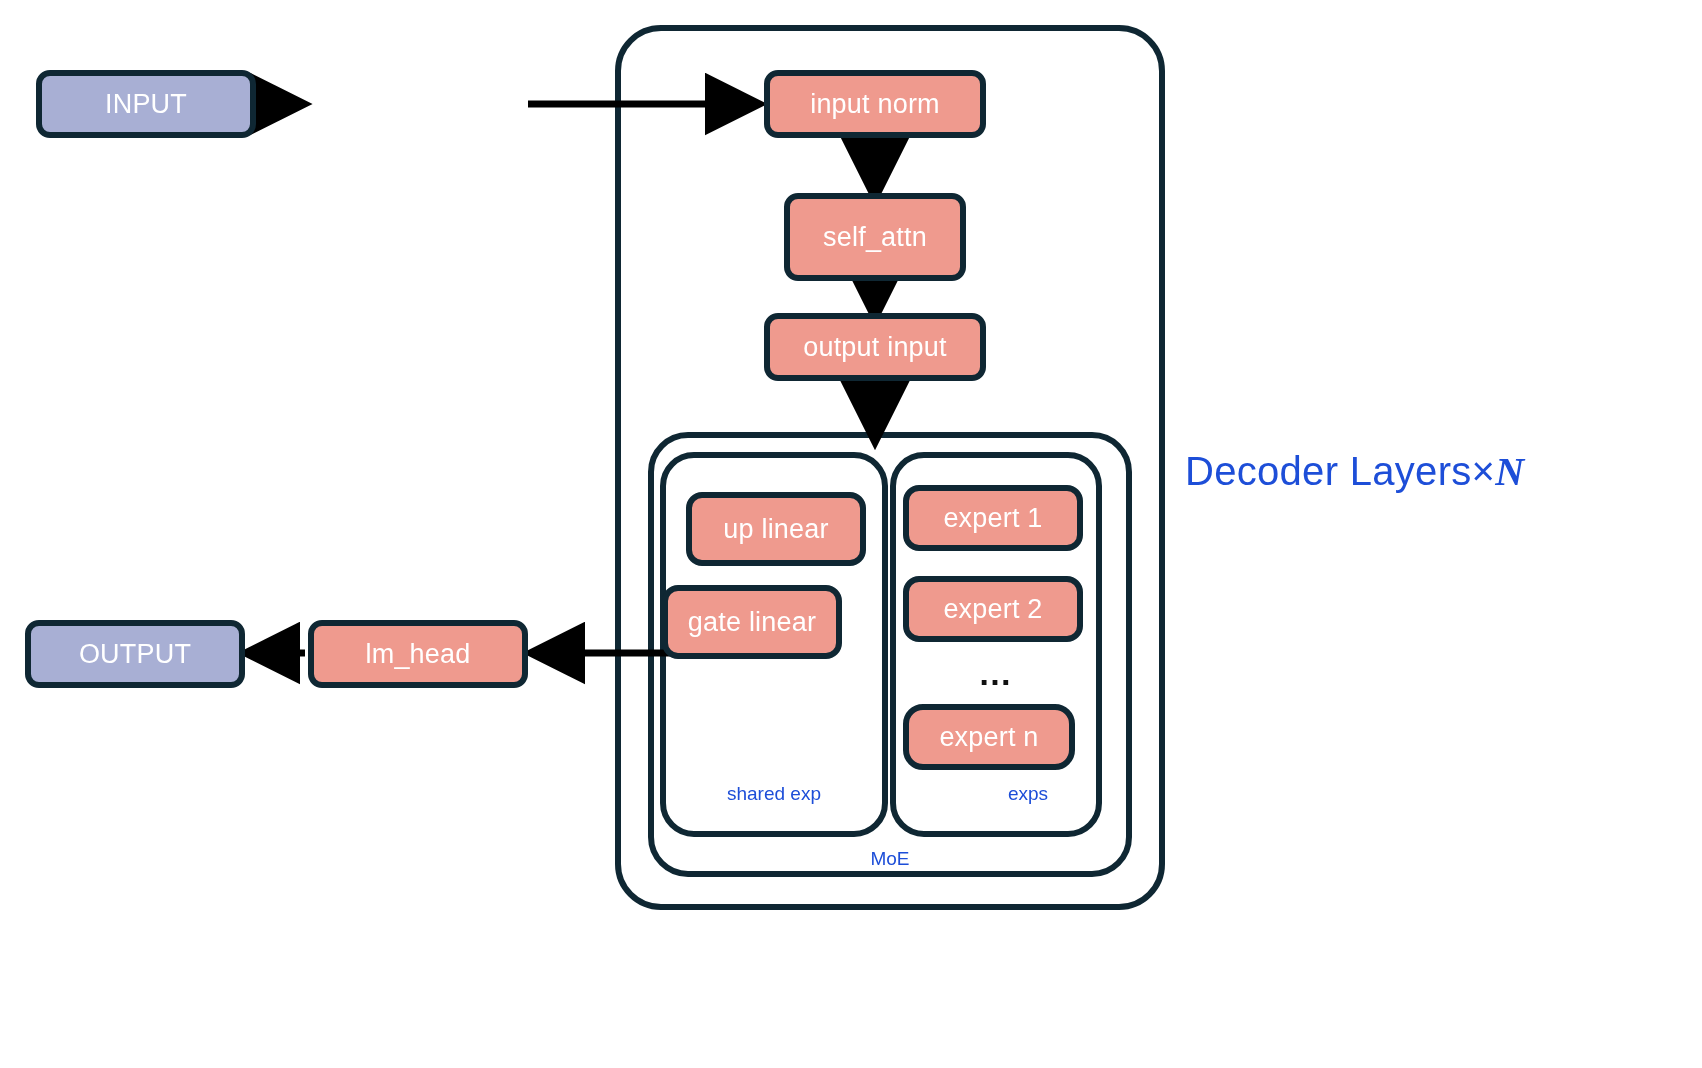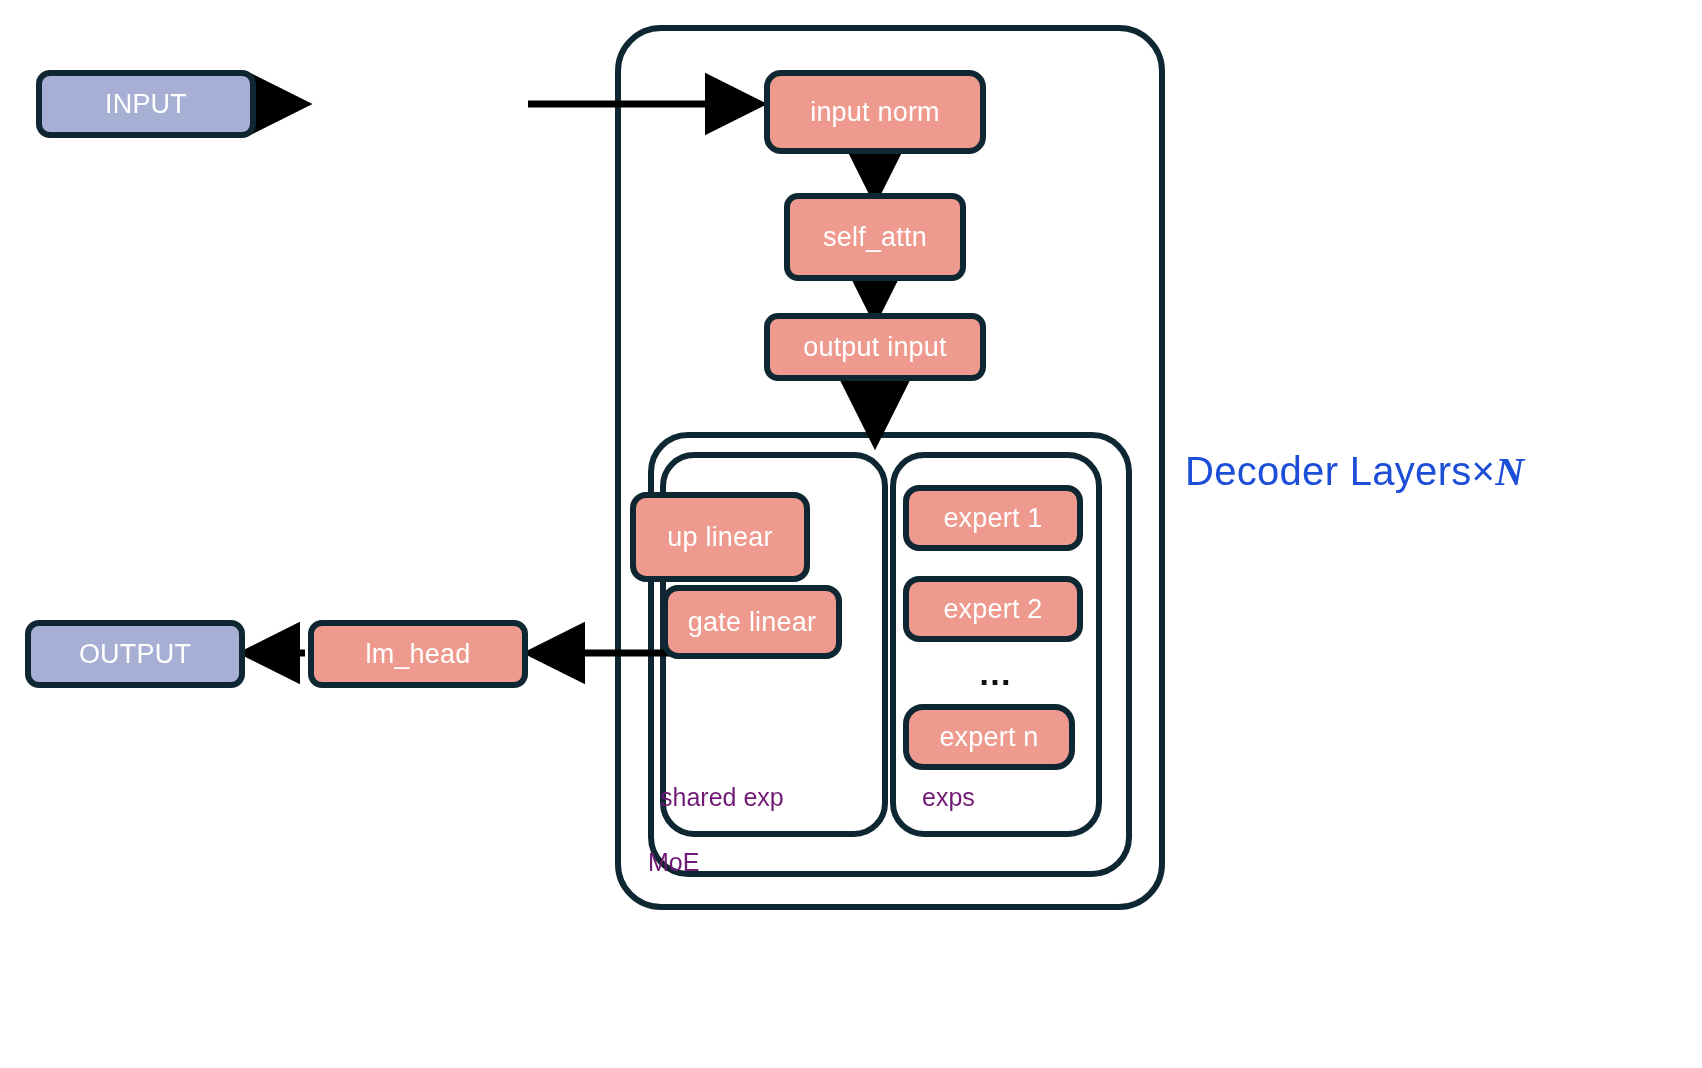--- a/index.html
+++ b/index.html
@@ -36,23 +36,23 @@
     box-sizing: border-box;
     border: 6px solid #0F2733;
     background: transparent;
   }
   .group.decoder   { border-radius: 46px; }
   .group.moe       { border-radius: 40px; }
   .group.sub       { border-radius: 34px; }
 
   .group-label {
     position: absolute;
-    color: #701a75;
-    font-size: 25px;
-    text-align: left;
+    color: #1d4ed8;
+    font-size: 19px;
+    text-align: center;
     white-space: nowrap;
   }
 
   .side-label {
     position: absolute;
     color: #1d4ed8;
     font-size: 40px;
     white-space: nowrap;
     letter-spacing: 0.3px;
   }
@@ -110,27 +110,27 @@
     <line x1="875" y1="379" x2="875" y2="434" stroke="#000000" stroke-width="9" marker-end="url(#ah)"></line>
 
     <line x1="680" y1="653" x2="535" y2="653" stroke="#000000" stroke-width="7" marker-end="url(#ah)"></line>
 
     <line x1="305" y1="653" x2="250" y2="653" stroke="#000000" stroke-width="7" marker-end="url(#ah)"></line>
   </svg>
 
   <div class="node blue" style="left:36px; top:70px; width:220px; height:68px;">INPUT</div>
 
 
-  <div class="node salmon" style="left:764px; top:70px; width:222px; height:84px;border-radius:17px;">input norm</div>
+  <div class="node salmon" style="left:764px; top:70px; width:222px; height:68px;">input norm</div>
 
   <div class="node salmon" style="left:784px; top:193px; width:182px; height:88px;">self_attn</div>
 
   <div class="node salmon" style="left:764px; top:313px; width:222px; height:68px;">output input</div>
 
-  <div class="node salmon" style="left:630px; top:492px; width:180px; height:90px; border-radius:16px;">up linear</div>
+  <div class="node salmon" style="left:686px; top:492px; width:180px; height:74px; border-radius:16px;">up linear</div>
 
   <div class="node salmon" style="left:662px; top:585px; width:180px; height:74px; border-radius:16px;">gate linear</div>
 
 
   <div class="node salmon" style="left:903px; top:485px; width:180px; height:66px; border-radius:16px;">expert 1</div>
 
   <div class="node salmon" style="left:903px; top:576px; width:180px; height:66px; border-radius:16px;">expert 2</div>
 
   <div class="ellipsis" style="left:978px; top:656px;">…</div>
 

